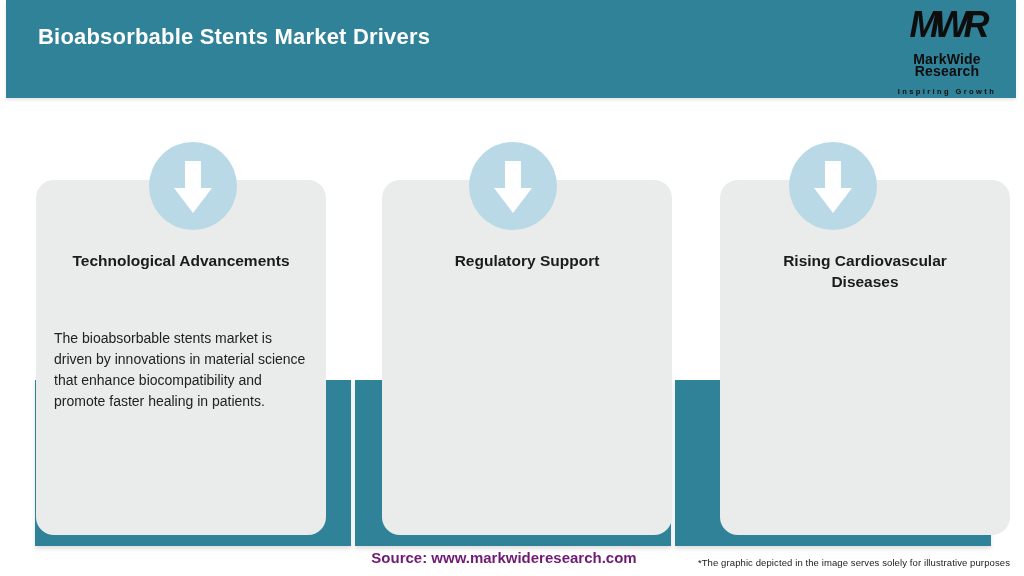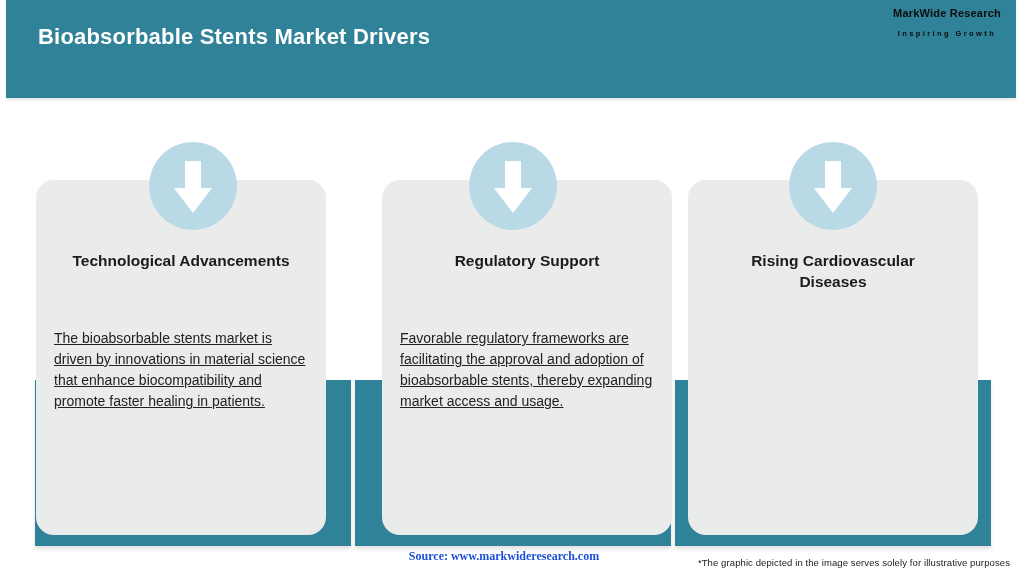--- a/index.html
+++ b/index.html
@@ -29,21 +29,21 @@
   }
   .logo{
     position:absolute;right:14px;top:6px;width:110px;
     text-align:center;color:#0d0d0d;
   }
   .logo-acronym{
     font-size:36px;line-height:38px;font-weight:bold;font-style:italic;
     letter-spacing:-5px;
   }
   .logo-name{
-    font-size:11px;font-weight:bold;line-height:12px;margin-top:1px;
+    font-size:14px;font-weight:bold;line-height:12px;margin-top:9px;
     letter-spacing:0.2px;
   }
   .logo-tagline{
     font-size:7.5px;font-weight:bold;line-height:9px;margin-top:10px;
     letter-spacing:2.4px;
   }
   
   .backer{
     position:absolute;top:380px;width:316px;height:166px;
     background:var(--teal);z-index:1;
@@ -55,48 +55,49 @@
   }
   .circle{
     position:absolute;top:142px;width:88px;height:88px;border-radius:50%;
     background:var(--circle);z-index:3;
     display:flex;align-items:center;justify-content:center;
   }
   .circle svg{display:block;margin-top:6px;}
   .backer-1{left:35px;}  .card-1{left:36px;}  .circle-1{left:149px;}
   .backer-2{left:355px;} .card-2{left:368px;margin-left:14px;} .circle-2{left:469px;}
   .backer-3{left:675px;}
-  .card-col3{left:688px;padding-left:48px;}
+  .card-col3{left:720px;padding-left:48px;}
   .circle-3{left:789px;}
   .card-title{
     position:absolute;top:70px;left:8px;right:8px;
     text-align:center;font-size:15.5px;font-weight:bold;color:#1b1b1b;
     line-height:21px;white-space:pre-line;
   }
   .card-body{
     position:absolute;top:148px;left:18px;right:12px;
     font-size:14px;line-height:21px;color:#222222;
-    white-space:pre-line;text-align:left;text-decoration:underline;
+    white-space:pre-line;text-align:left;
   }
   
   .source{
     position:absolute;top:549px;left:0;width:1008px;
-    text-align:center;font-size:12px;font-weight:bold;color:#1d4ed8;font-family:Liberation Serif, serif;
+    text-align:center;font-size:15px;font-weight:bold;color:#701a75;
   }
   .disclaimer{
     position:absolute;top:557px;right:14px;
     font-size:9.5px;color:#1a1a1a;letter-spacing:0.1px;
   }
 </style>
 </head>
 <body>
 
 <div class="header">
   <div class="header-title">Bioabsorbable Stents Market Drivers</div>
   <div class="logo">
+    <div class="logo-acronym">MWR</div>
     <div class="logo-name">MarkWide Research</div>
     <div class="logo-tagline">Inspiring Growth</div>
   </div>
 </div>
 
 <div class="backer backer-1"></div>
 <div class="card card-1">
   <div class="card-title">Technological Advancements</div>
   <div class="card-body">The bioabsorbable stents market is
 driven by innovations in material science
@@ -107,24 +108,20 @@
   <span>
     <svg width="38" height="56" viewBox="0 0 38 56">
         <path d="M11 0 h16 v27 h11 L19 52 0 27 h11 z" fill="#ffffff"></path>
       </svg>
   </span>
 </div>
 
 <div class="backer backer-2"></div>
 <div class="card card-2">
   <div class="card-title">Regulatory Support</div>
-  <div class="card-body">Favorable regulatory frameworks are
-facilitating the approval and adoption of
-bioabsorbable stents, thereby expanding
-market access and usage.</div>
 </div>
 <div class="circle circle-2">
   <span>
     <svg width="38" height="56" viewBox="0 0 38 56">
         <path d="M11 0 h16 v27 h11 L19 52 0 27 h11 z" fill="#ffffff"></path>
       </svg>
   </span>
 </div>
 
 <div class="backer backer-3"></div>

